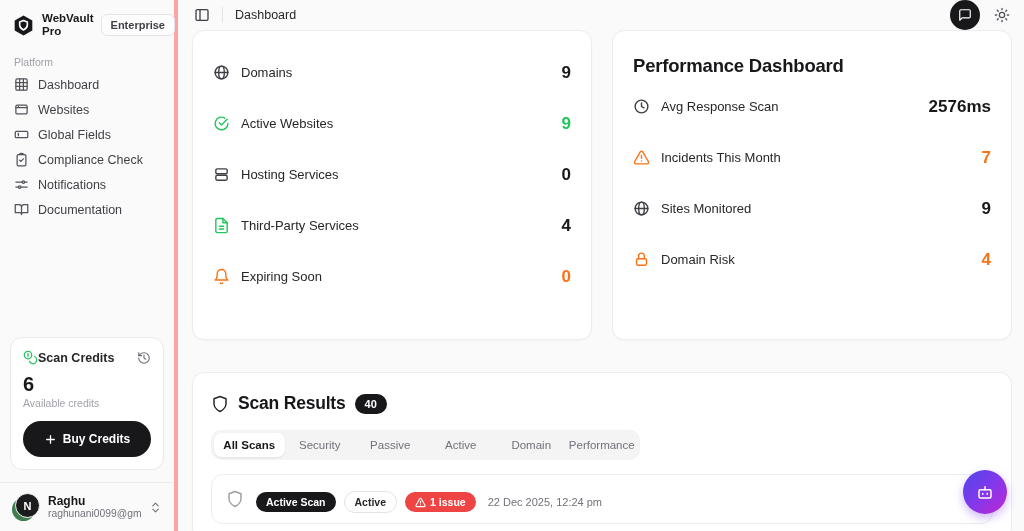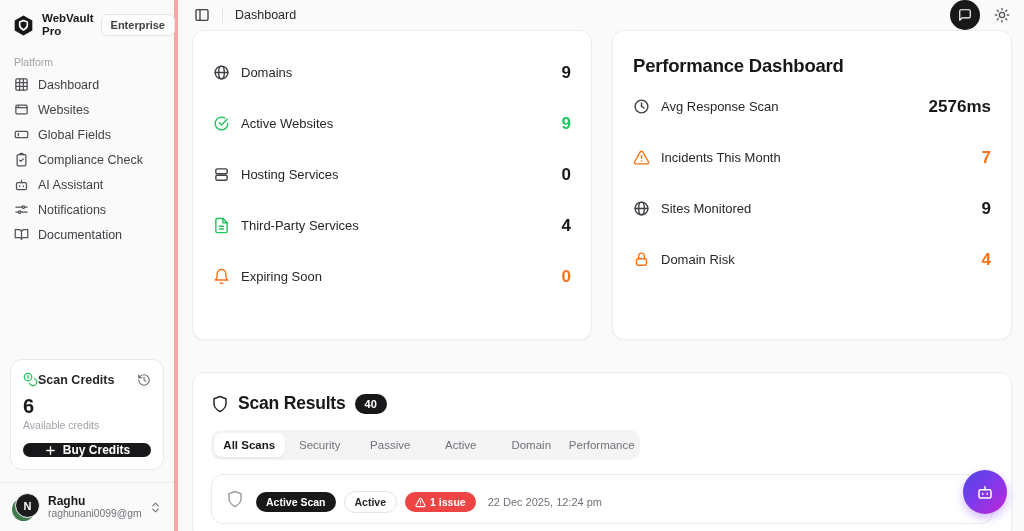--- a/index.html
+++ b/index.html
@@ -17,21 +17,21 @@
   .nav { display:flex; flex-direction:column; }
   .nav-item { display:flex; align-items:center; gap:9px; padding:5px 4px; border-radius:6px; font-size:12.5px; color:#3f3f46; cursor:pointer; }
   .nav-item svg { width:15px; height:15px; color:#52525b; flex:0 0 auto; }
 
   .credits-card { margin-top:auto; background:#ffffff; border:1px solid #e9e9eb; border-radius:12px; padding:12px; margin-bottom:12px; }
   .credits-head { display:flex; align-items:center; }
   .credits-title { font-size:12.5px; font-weight:bold; color:#27272a; }
   .credits-history { margin-left:auto; color:#71717a; cursor:pointer; display:flex; }
   .credits-count { font-size:20px; font-weight:bold; margin-top:8px; }
   .credits-sub { font-size:10.5px; color:#a1a1aa; margin-top:1px; }
-  .buy-btn { margin-top:12px; width:100%; background:#18181b; color:#fff; border:none; border-radius:999px; height:14px; font-size:12px; font-weight:bold; display:flex; align-items:center; justify-content:center; gap:6px; cursor:pointer; font-family:inherit; }
+  .buy-btn { margin-top:12px; width:100%; background:#18181b; color:#fff; border:none; border-radius:999px; height:36px; font-size:12px; font-weight:bold; display:flex; align-items:center; justify-content:center; gap:6px; cursor:pointer; font-family:inherit; }
 
   .user-row { border-top:1px solid #ececee; margin:0 -10px; padding:10px 12px; display:flex; align-items:center; gap:8px; cursor:pointer; background:#fafafa; }
   .avatar-wrap { position:relative; width:28px; height:28px; flex:0 0 auto; }
   .avatar-green { position:absolute; left:0; bottom:0; width:23px; height:23px; border-radius:50%; background:#3f7d4e; }
   .avatar-dark { position:absolute; right:0; top:0; width:25px; height:25px; border-radius:50%; background:#1c1c1e; color:#fff; font-size:11px; font-weight:bold; display:flex; align-items:center; justify-content:center; border:1px solid #fafafa; }
   .user-meta { line-height:1.2; overflow:hidden; }
   .user-name { font-size:12px; font-weight:bold; color:#18181b; }
   .user-email { font-size:10.3px; color:#71717a; white-space:nowrap; }
   .user-chevron { margin-left:auto; color:#71717a; display:flex; }
 
@@ -127,27 +127,20 @@
       <div class="nav-item">
         <svg viewBox="0 0 24 24" fill="none" stroke="currentColor" stroke-width="2" stroke-linecap="round" stroke-linejoin="round">
             <rect x="5" y="4" width="14" height="18" rx="2"></rect>
             <path d="M9 4a2 2 0 0 1 2-2h2a2 2 0 0 1 2 2"></path>
             <path d="m9 13 2 2 4-4"></path>
           </svg>
         <span>Compliance Check</span>
       </div>
       <div class="nav-item">
         <svg viewBox="0 0 24 24" fill="none" stroke="currentColor" stroke-width="2" stroke-linecap="round" stroke-linejoin="round">
-            <rect x="4" y="9" width="16" height="11" rx="2"></rect>
-            <path d="M12 9V5M12 5h.01M9 14v1M15 14v1"></path>
-          </svg>
-        <span>AI Assistant</span>
-      </div>
-      <div class="nav-item">
-        <svg viewBox="0 0 24 24" fill="none" stroke="currentColor" stroke-width="2" stroke-linecap="round" stroke-linejoin="round">
             <path d="M3 8h10M17 8h4M3 16h4M11 16h10"></path>
             <circle cx="15" cy="8" r="2"></circle>
             <circle cx="9" cy="16" r="2"></circle>
           </svg>
         <span>Notifications</span>
       </div>
       <div class="nav-item">
         <svg viewBox="0 0 24 24" fill="none" stroke="currentColor" stroke-width="2" stroke-linecap="round" stroke-linejoin="round">
             <path d="M2 4h6a4 4 0 0 1 4 4v12a3 3 0 0 0-3-3H2zM22 4h-6a4 4 0 0 0-4 4v12a3 3 0 0 1 3-3h7z"></path>
           </svg>

